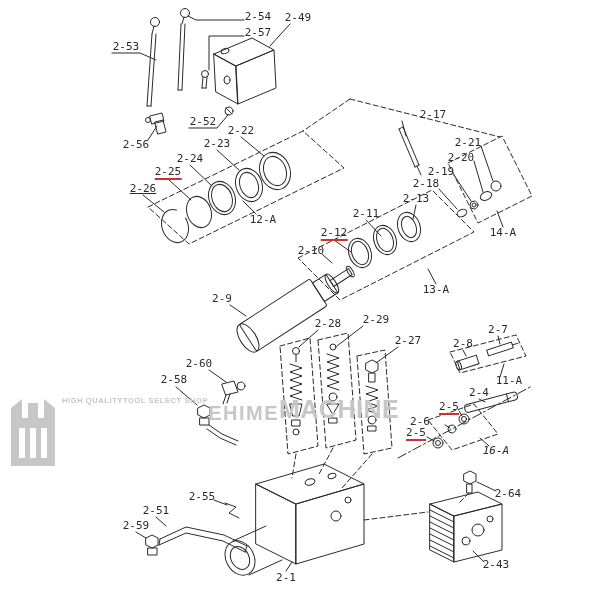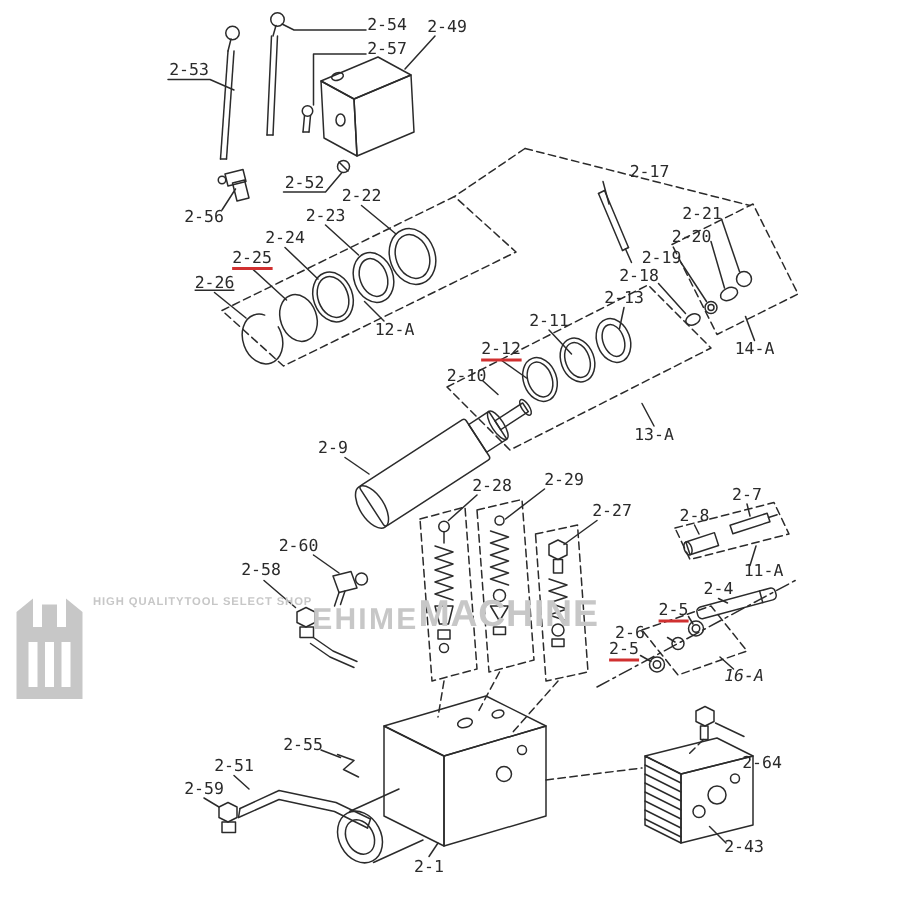--- a/index.html
+++ b/index.html
@@ -336,21 +336,21 @@
       <div class="part-label" style="left: 408px; top: 341px;">2-27</div>
       <div class="part-label" style="left: 463px; top: 344px;">2-8</div>
       <div class="part-label" style="left: 199px; top: 364px;">2-60</div>
       <div class="part-label" style="left: 509px; top: 381px;">11-A</div>
       <div class="part-label" style="left: 174px; top: 380px;">2-58</div>
       <div class="part-label" style="left: 479px; top: 393px;">2-4</div>
       <div class="part-label highlight" style="left: 449px; top: 408px;">2-5</div>
       <div class="part-label" style="left: 420px; top: 422px;">2-6</div>
       <div class="part-label highlight" style="left: 416px; top: 434px;">2-5</div>
       <div class="part-label" style="left: 496px; top: 451px; font-style: italic;">16-A</div>
-      <div class="part-label" style="left: 508px; top: 494px; margin-top: 15px;">2-64</div>
+      <div class="part-label" style="left: 508px; top: 494px;">2-64</div>
       <div class="part-label" style="left: 202px; top: 497px;">2-55</div>
       <div class="part-label" style="left: 156px; top: 511px;">2-51</div>
       <div class="part-label" style="left: 136px; top: 526px;">2-59</div>
       <div class="part-label" style="left: 286px; top: 578px;">2-1</div>
       <div class="part-label" style="left: 496px; top: 565px;">2-43</div>
     </div>
 
 </div>
 
 </body></html>

